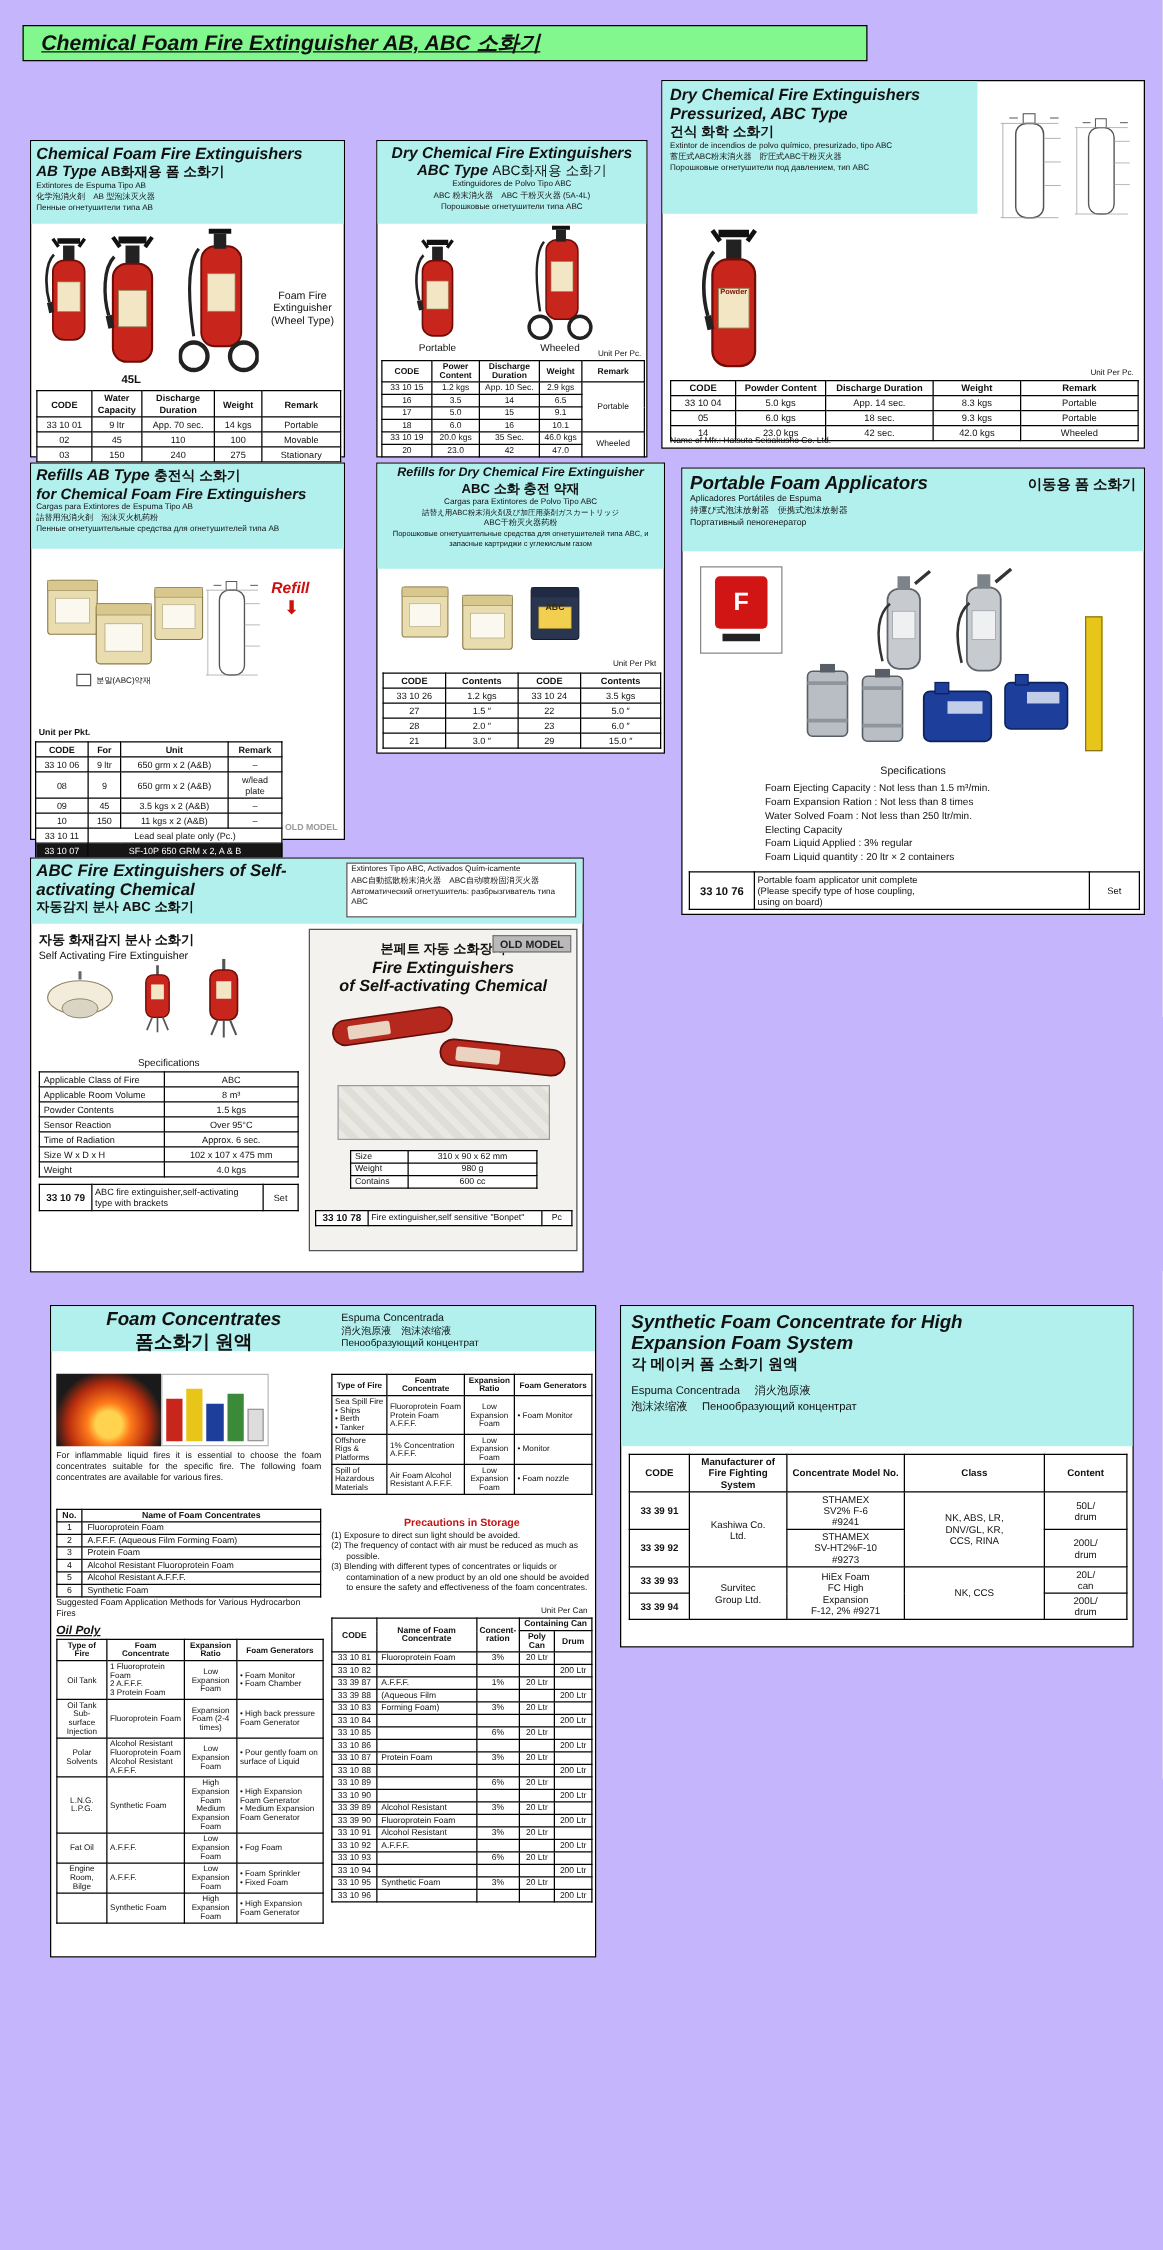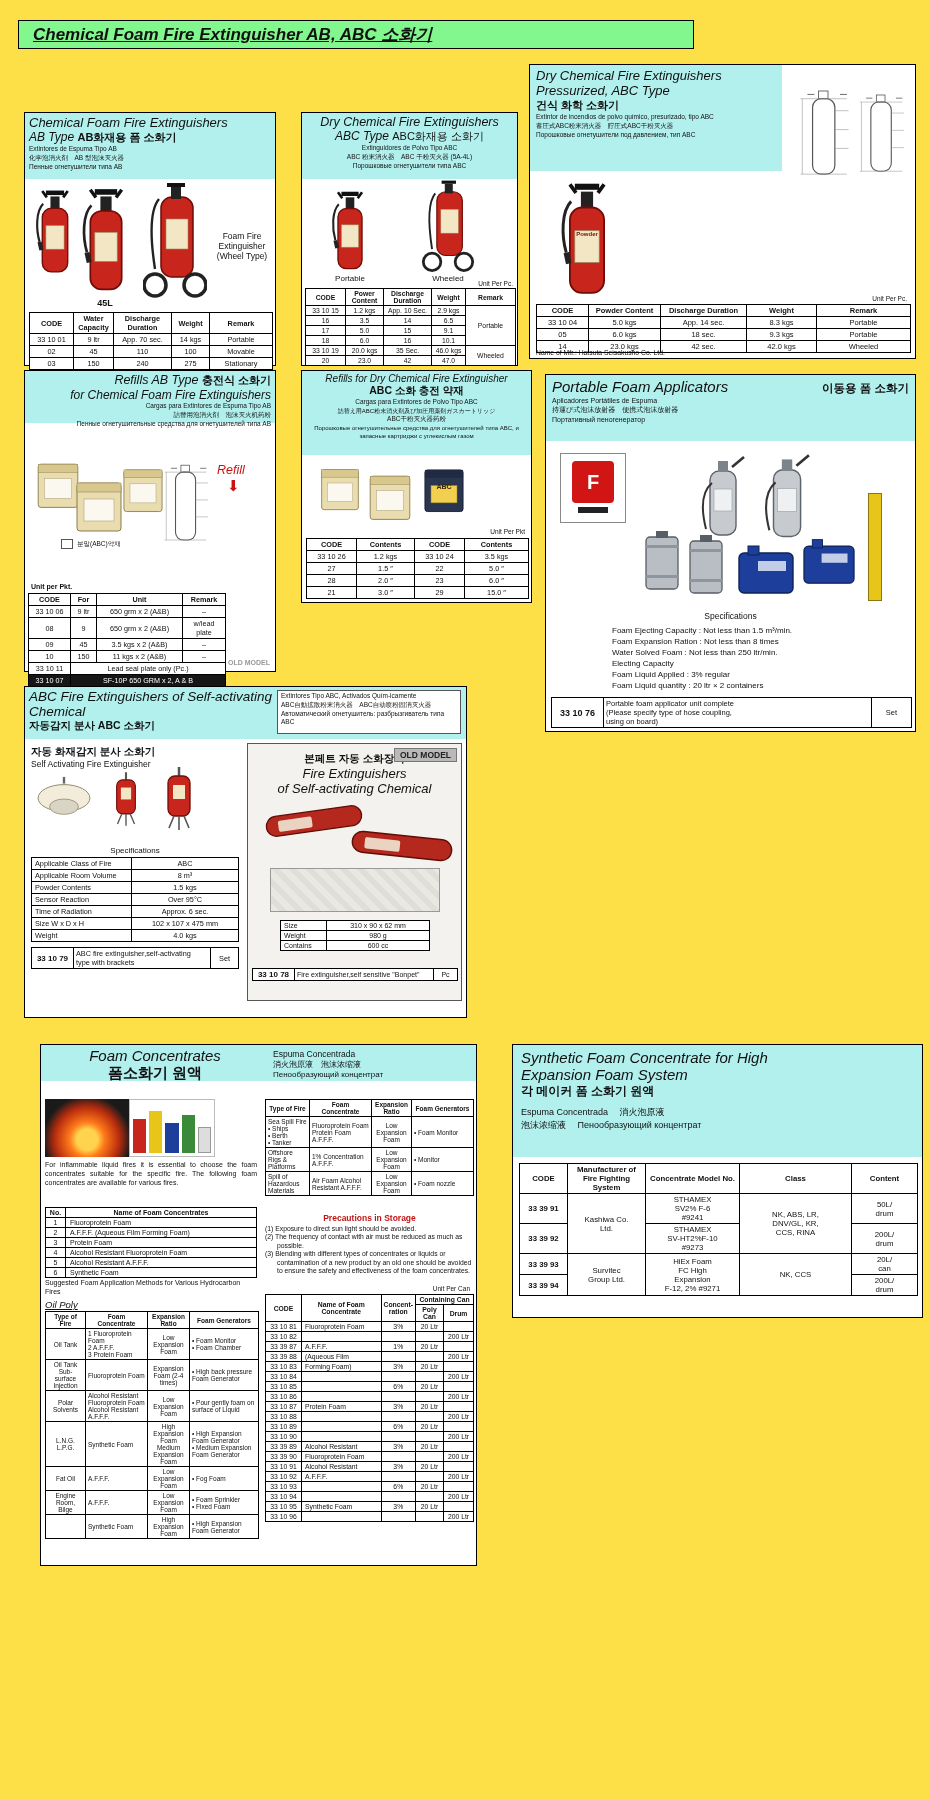--- a/index.html
+++ b/index.html
@@ -1,21 +1,21 @@
 <!DOCTYPE html>
 <html><head>
 <meta charset="utf-8">
 <style>
   *{margin:0;padding:0;box-sizing:border-box}
   body{font-family:"Liberation Sans",sans-serif;background:#fff;color:#111}
-  .page{position:relative;width:930px;height:1800px;background:#fde047;overflow:hidden}
+  .page{position:relative;width:930px;height:1800px;background:#c4b5fd;overflow:hidden}
   .abs{position:absolute}
   .box{position:absolute;border:1.5px solid #000;background:#fff}
   .ch{background:#b2f0ee}
-  .bi{font-style:italic;font-weight:normal}
+  .bi{font-style:italic;font-weight:bold}
   .sub{font-size:6.5px;line-height:1.35}
   .tbl{border-collapse:collapse;background:#fff}
   .tbl th,.tbl td{border:1px solid #000;padding:1px 2px;vertical-align:middle;text-align:center}
   .tbl th{font-weight:bold}
   .dark td{background:#161616;color:#fff}
   .pre{white-space:pre-line}
   .badge{background:#b9b9b9;border:1px solid #777;color:#222;font-weight:bold}
   .banner{position:absolute;background:#82f78e;border:1px solid #000;font-size:17px;font-weight:bold;font-style:italic;text-decoration:underline;padding-left:14px;display:flex;align-items:center}
   .warnbox{position:absolute;border:2px solid #c41414;outline:1px solid #c41414;outline-offset:-5px;padding:4px 10px}
   .flame{background:radial-gradient(circle at 50% 70%, #ffd34d 0 18%, #ff7a1a 30%, #b92d0e 55%, #1a1a1a 75%)}
@@ -293,21 +293,21 @@
             <td>42 sec.</td>
             <td>42.0 kgs</td>
             <td>Wheeled</td>
           </tr>
         </tbody>
     </table>
     <div class="abs" style="left:6px;top:284px;font-size:6.8px">Name of Mfr.: Hatsuta Seisakusho Co. Ltd.</div>
   </div>
 
   <div class="box" style="left:24px;top:370px;width:252px;height:302px">
-    <div class="ch" style="height:52px;padding:2px 4px;text-align:right">
+    <div class="ch" style="height:68px;padding:2px 4px;text-align:left">
       <div style="font-size:12.5px">
         <span class="bi">Refills AB Type</span>
         <span style="font-weight:bold;font-size:11px">충전식 소화기</span>
       </div>
       <div class="bi" style="font-size:12px">for Chemical Foam Fire Extinguishers</div>
       <div class="sub">Cargas para Extintores de Espuma Tipo AB</div>
       <div class="sub">詰替用泡消火剤　泡沫灭火机药粉</div>
       <div class="sub">Пенные огнетушительные средства для огнетушителей типа AB</div>
     </div>
     <svg class="abs" style="left:10px;top:86px;width:46px;height:54px">
@@ -964,21 +964,21 @@
             <td>33 10 96</td>
             <td style="text-align:left;padding-left:3px"></td>
             <td></td>
             <td></td>
             <td>200 Ltr</td>
           </tr>
         </tbody>
     </table>
   </div>
 
-  <div class="box" style="left:512px;top:1044px;width:411px;height:274px">
+  <div class="box" style="left:496px;top:1044px;width:411px;height:274px">
     <div class="ch" style="height:112px;padding:4px 8px">
       <div class="bi" style="font-size:15px">Synthetic Foam Concentrate for High</div>
       <div class="bi" style="font-size:15px">Expansion Foam System</div>
       <div style="font-weight:bold;font-size:12px">각 메이커 폼 소화기 원액</div>
       <div style="font-size:9px;margin-top:6px">Espuma Concentrada　 消火泡原液</div>
       <div style="font-size:9px">泡沫浓缩液　 Пенообразующий концентрат</div>
     </div>
     <table class="tbl abs" style="left:6px;top:118px;width:399px;font-size:7.8px">
       <thead>
         <tr>

